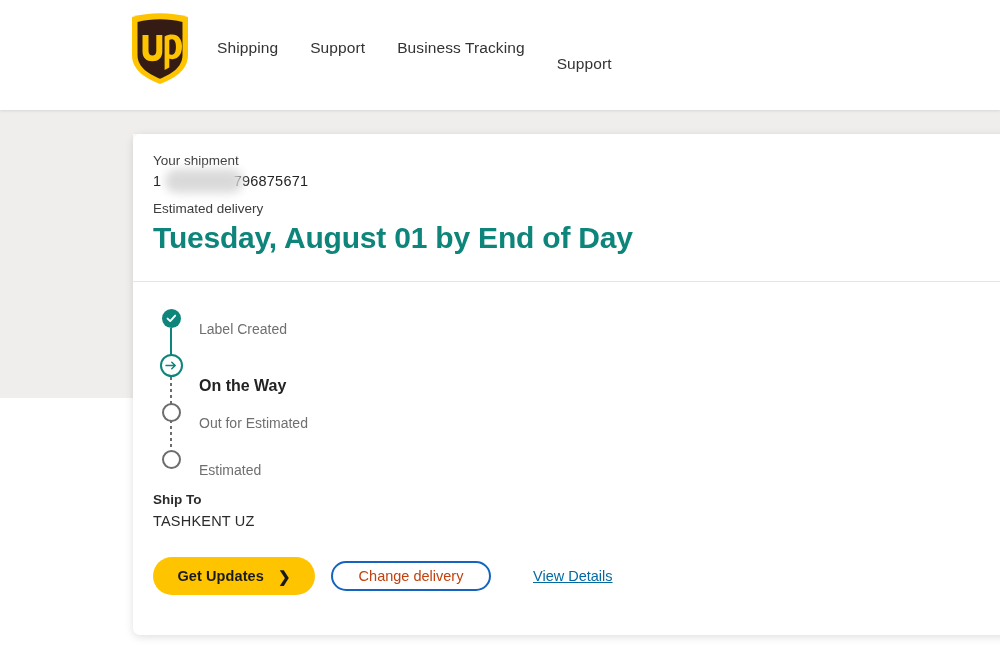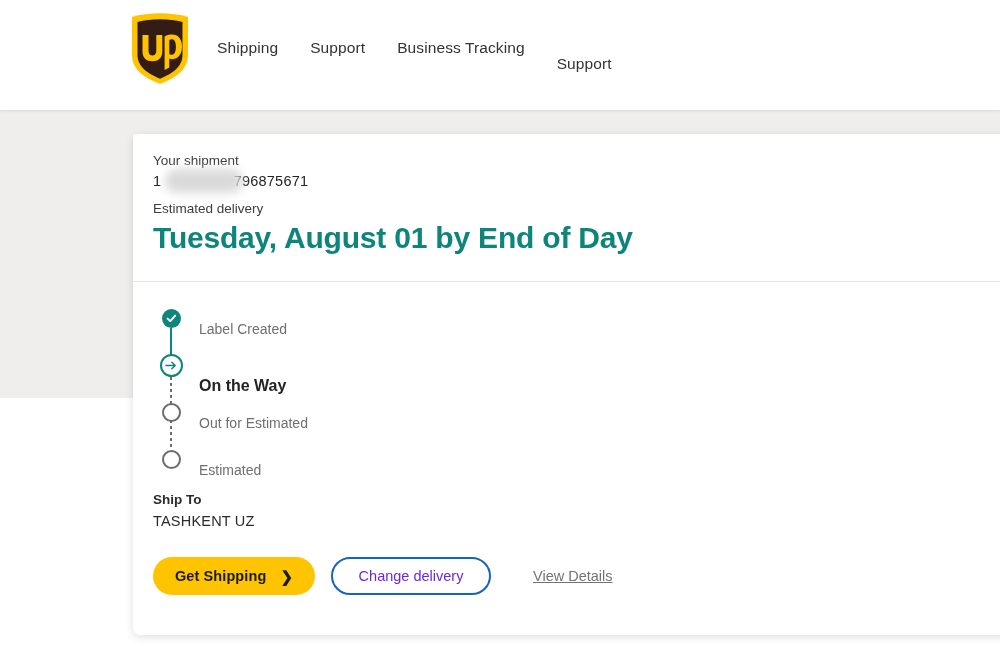--- a/index.html
+++ b/index.html
@@ -275,40 +275,40 @@
     cursor: pointer;
     letter-spacing: 0.1px;
   }
   .btn-primary .chev {
     margin-left: 14px;
     font-size: 15px;
     font-weight: bold;
     line-height: 1;
   }
   .btn-secondary {
-    height: 38px;
+    height: 30px;
     min-width: 160px;
     margin-left: 16px;
     padding: 0 20px;
     background: #ffffff;
     border: 2px solid #1464c0;
     border-radius: 19px;
     box-sizing: border-box;
     font-family: "Liberation Sans", sans-serif;
     font-size: 14.5px;
-    color: #6d28d9;
+    color: #c2410c;
     display: flex;
     align-items: center;
     justify-content: center;
     cursor: pointer;
   }
   .link-details {
     margin-left: 42px;
     font-size: 14.5px;
-    color: #737373;
+    color: #0369a1;
     text-decoration: underline;
     cursor: pointer;
     white-space: nowrap;
   }
 </style>
 </head>
 <body>
 
 <div class="page">
 
@@ -403,21 +403,21 @@
           <div class="step-label">Estimated</div>
         </div>
 
       </div>
 
       <div class="shipto-lbl">Ship To</div>
       <div class="shipto-val">TASHKENT UZ</div>
 
       <div class="actions">
         <button class="btn-primary">
-          <span>Get Shipping</span>
+          <span>Get Updates</span>
           <span class="chev">❯</span>
         </button>
         <button class="btn-secondary">Change delivery</button>
         <a class="link-details">View Details</a>
       </div>
 
     </div>
   </div>
 
 </div>

